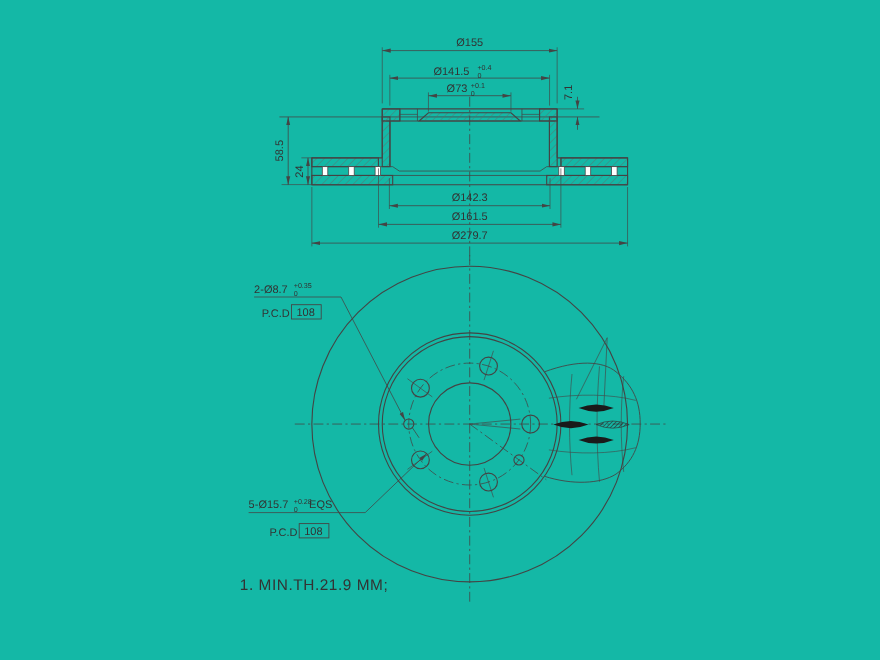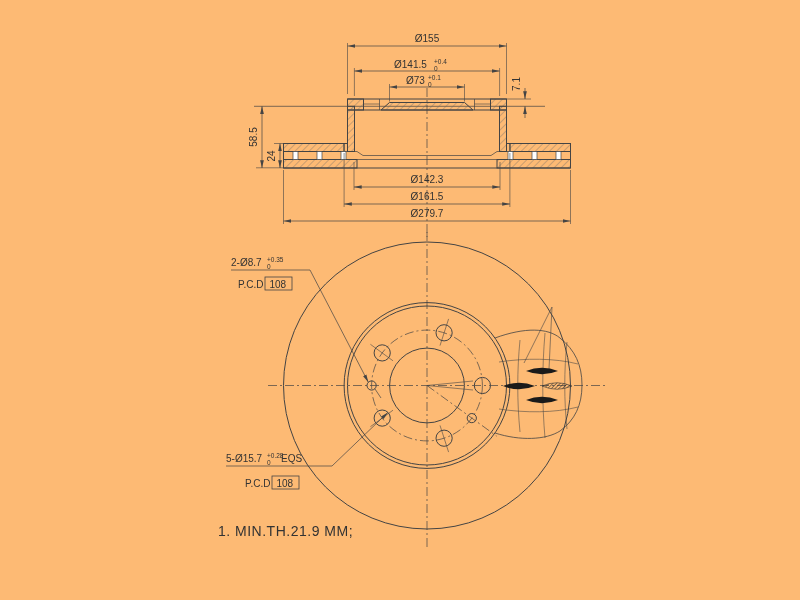--- a/index.html
+++ b/index.html
@@ -1,16 +1,16 @@
 <!DOCTYPE html>
 <html><head>
 <meta charset="utf-8">
 <style>
   html,body{margin:0;padding:0;background:#fff;}
-  .stage{width:800px;height:600px;background:#fdba74;position:relative;overflow:hidden;}
+  .stage{width:800px;height:600px;background:#14b8a6;position:relative;overflow:hidden;}
   svg text{font-family:"Liberation Sans","DejaVu Sans",sans-serif;fill:#333;}
   .dim{font-size:10px;}
   .tol{font-size:6.5px;}
   .note{font-size:14px;letter-spacing:0.5px;}
   .pcd{font-size:10px;}
 </style>
 </head>
 <body>
 
 <div class="stage">

